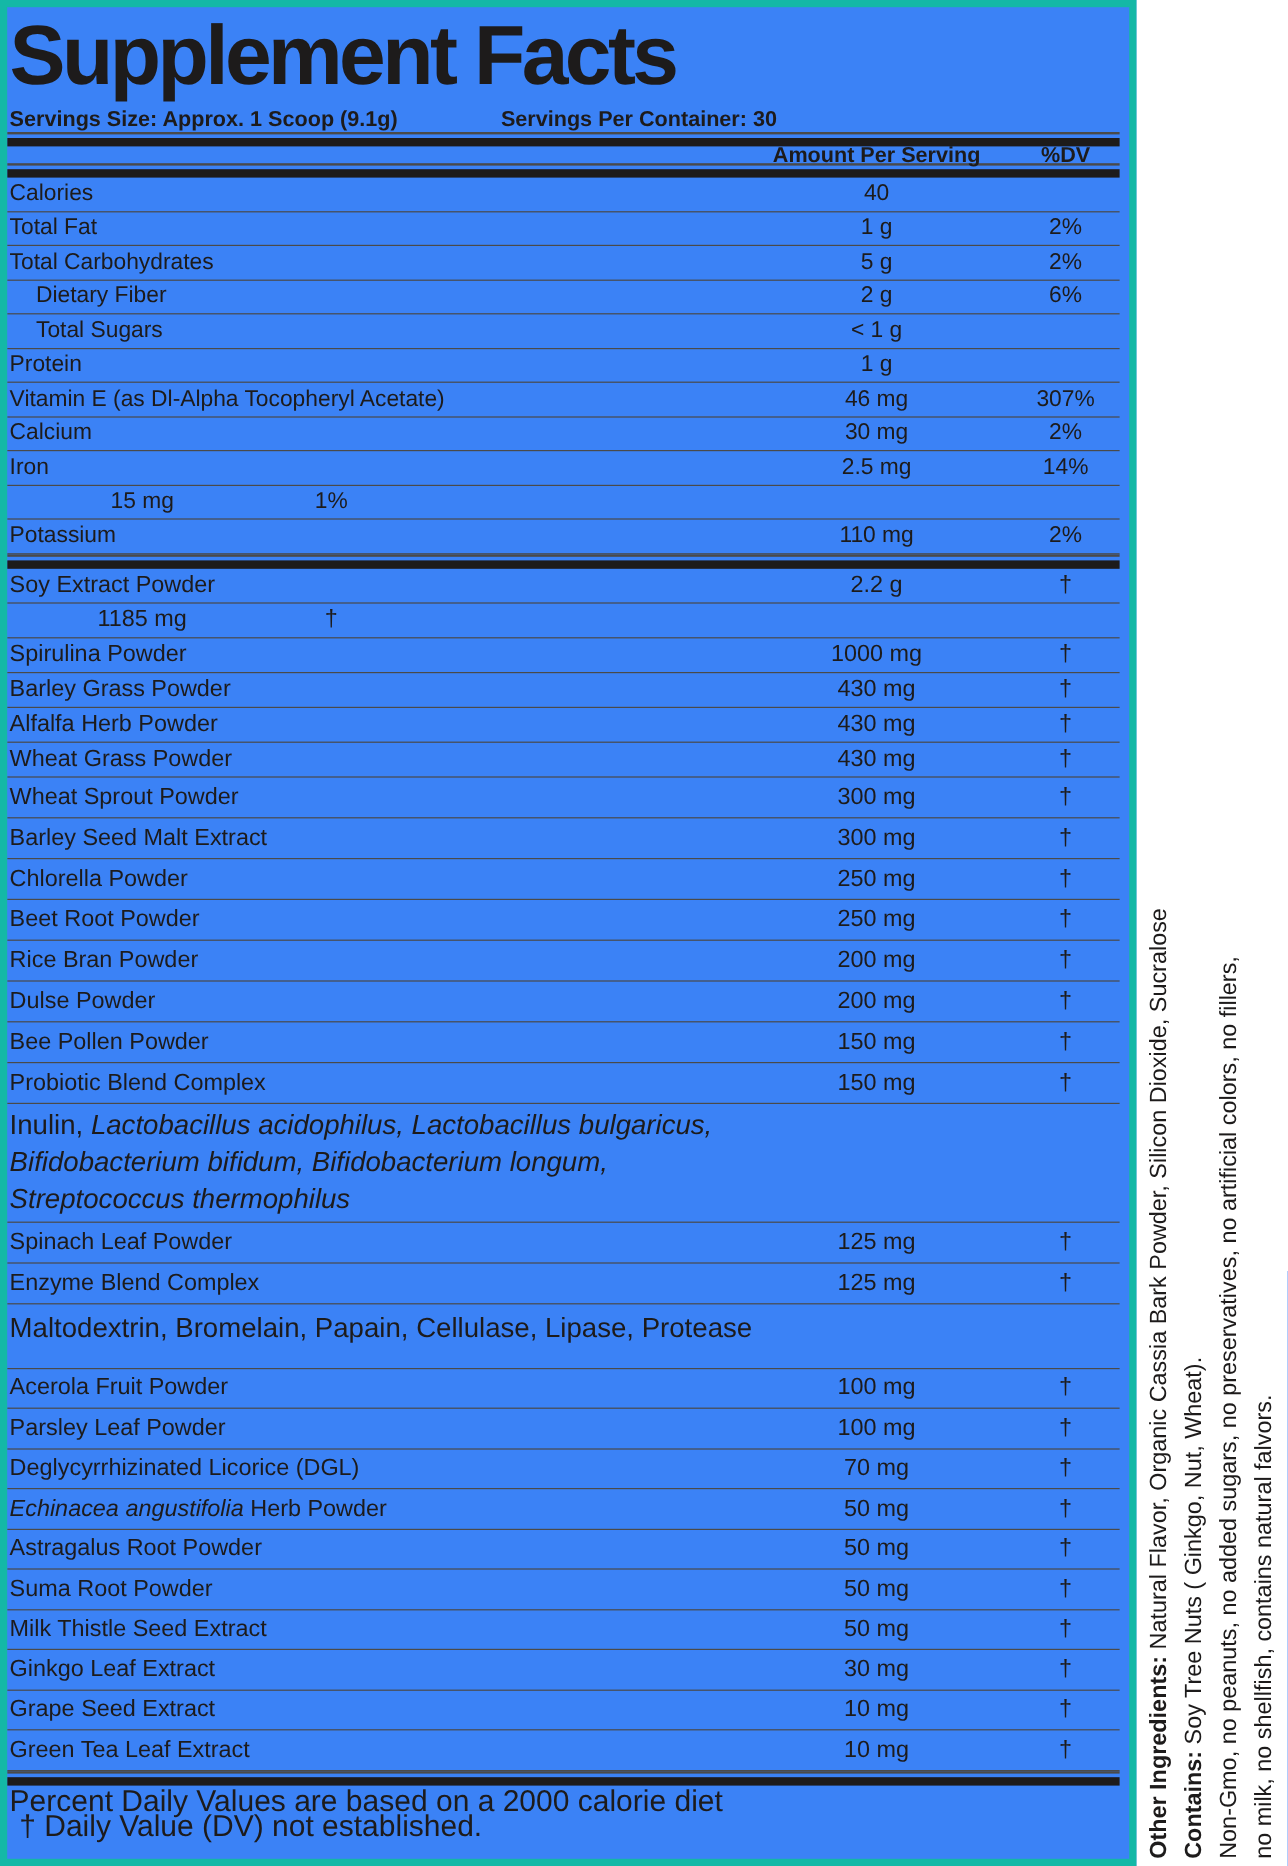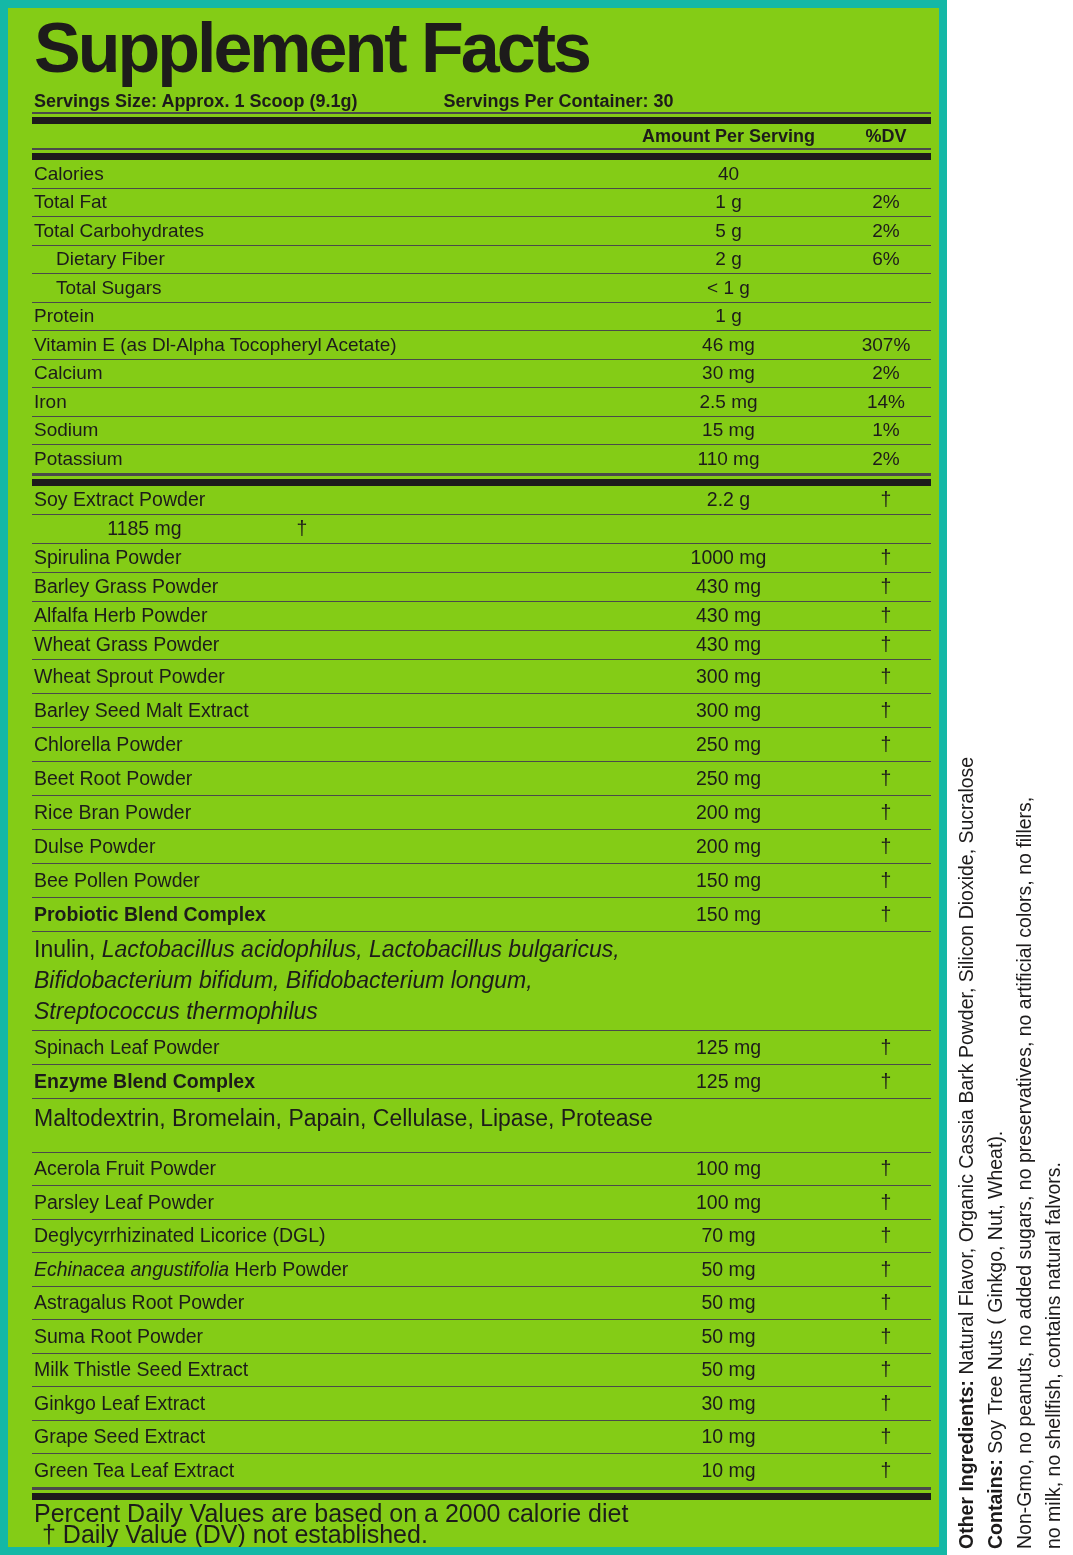--- a/index.html
+++ b/index.html
@@ -8,23 +8,23 @@
     width: 1073px; height: 1555px;
     background: #ffffff;
     color: #1d1b1b;
     font-family: "Liberation Sans", sans-serif;
     position: relative;
     overflow: hidden;
   }
   .label {
     position: absolute; left: 0; top: 0;
     width: 947px; height: 1555px;
-    border: 8px solid #14b8a6;
-    background: #84cc16;
-    padding: 2px 8px 0 24px;
+    border: 6px solid #14b8a6;
+    background: #3b82f6;
+    padding: 2px 8px 0 0;
     overflow: hidden;
   }
   .title {
     font-size: 70px; line-height: 76px;
     font-weight: bold; letter-spacing: -3px;
     padding-left: 2px;
     white-space: nowrap;
   }
   .servings-row {
     display: flex; gap: 86px;
@@ -32,38 +32,38 @@
     height: 26px; align-items: flex-end;
     padding-left: 2px;
   }
   .thick-sep {
     height: 12px;
     border-top: 2px solid #4a4a4a;
     border-bottom: 7px solid #1d1b1b;
   }
   .col-header {
     display: flex; align-items: center;
-    height: 24px; font-size: 18px; font-weight: bold;
+    height: 14px; font-size: 18px; font-weight: bold;
   }
   .col-header .spacer { flex: 1; }
   .h-amt { width: 225px; text-align: center; }
   .h-dv  { width: 90px;  text-align: center; }
 
   .row {
     display: flex; align-items: center;
     border-bottom: 1.5px solid #4a4a4a;
   }
   .sec-nutrients .row   { height: 28.5px; font-size: 19px; }
   .sec-ingredients .row { height: 29px;   font-size: 19.5px; }
   .sec-ingredients .row.tall { height: 34px; }
   .sec-botanicals .row  { height: 33.5px; font-size: 19.5px; }
 
   .c-label { flex: 1; padding-left: 2px; white-space: nowrap; }
   .c-label.indent { padding-left: 24px; }
-  .row.bold .c-label { font-weight: bold; }
+  .row.bold .c-label { font-weight: normal; }
   .c-amt { width: 225px; text-align: center; }
   .c-dv  { width: 90px;  text-align: center; }
 
   .note {
     font-size: 23px; line-height: 31px;
     border-bottom: 1.5px solid #4a4a4a;
     padding: 2px 0 3px 2px;
   }
   .note.pad { padding-top: 4px; padding-bottom: 18px; }
   .i { font-style: italic; }
@@ -142,21 +142,20 @@
         <div class="c-label">Calcium</div>
         <div class="c-amt">30 mg</div>
         <div class="c-dv">2%</div>
       </div>
       <div class="row">
         <div class="c-label">Iron</div>
         <div class="c-amt">2.5 mg</div>
         <div class="c-dv">14%</div>
       </div>
       <div class="row">
-        <div class="c-label">Sodium</div>
         <div class="c-amt">15 mg</div>
         <div class="c-dv">1%</div>
       </div>
       <div class="row">
         <div class="c-label">Potassium</div>
         <div class="c-amt">110 mg</div>
         <div class="c-dv">2%</div>
       </div>
     </div>
 

